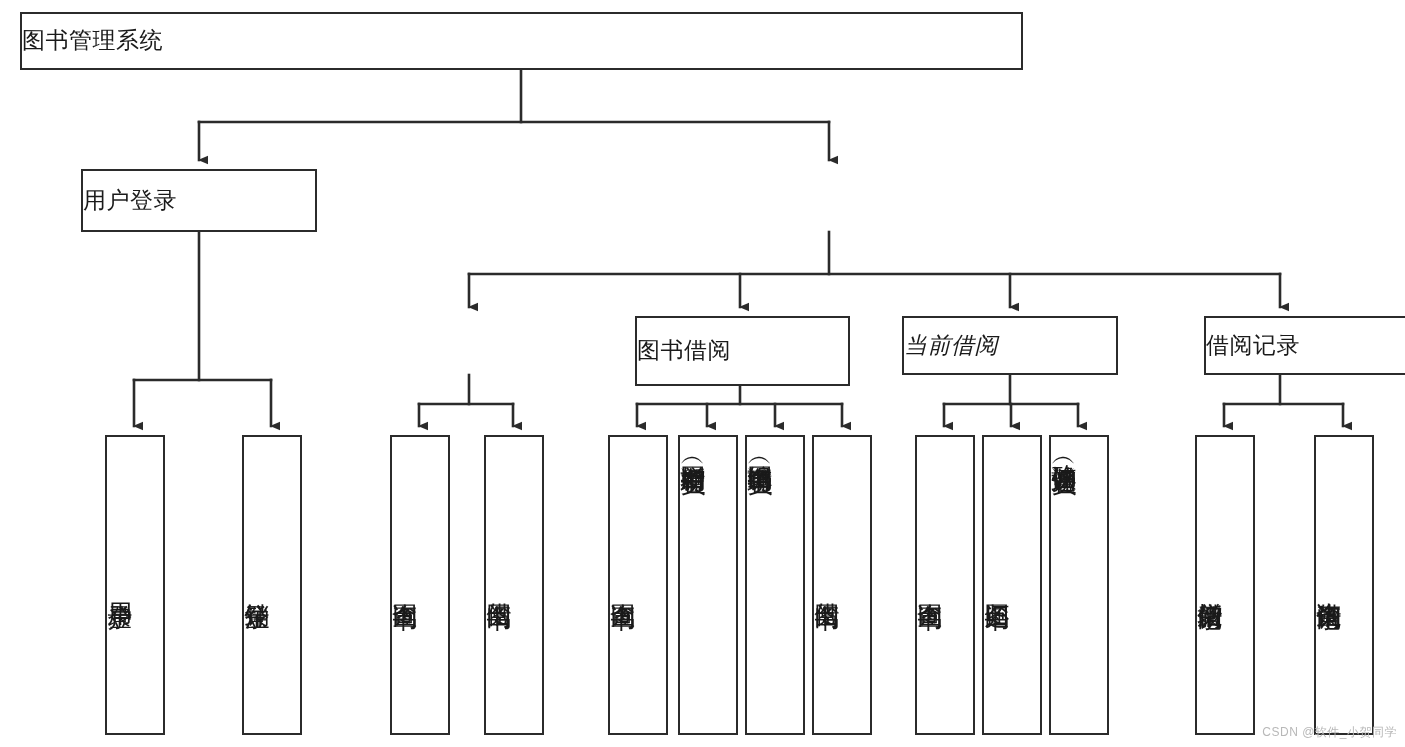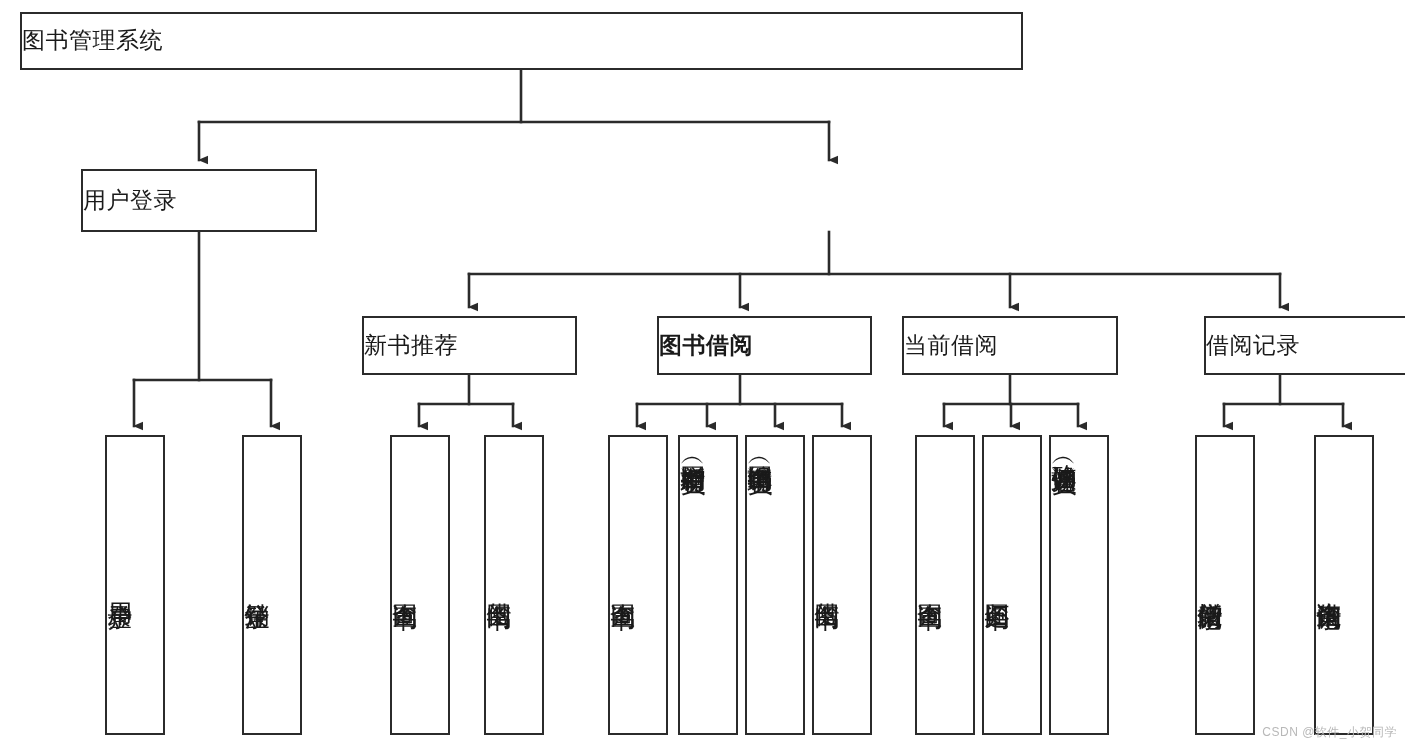--- a/index.html
+++ b/index.html
@@ -132,29 +132,26 @@
 
   <div class="node h" style="left:20px; top:12px; width:1003px; height:58px;">
     <span class="label">图书管理系统</span>
   </div>
 
   <div class="node h" style="left:81px; top:169px; width:236px; height:63px;">
     <span class="label">用户登录</span>
   </div>
 
 
-  <div class="node h" style="left:362px; top:316px; width:215px; height:59px;">
-    <span class="label">新书推荐</span>
-  </div>
-
-  <div class="node h" style="left:657px; top:316px; width:215px; height:59px;font-weight:bold;">
+
+  <div class="node h" style="left:635px; top:316px; width:215px; height:70px;">
     <span class="label">图书借阅</span>
   </div>
 
-  <div class="node h" style="left:902px; top:316px; width:216px; height:59px;">
+  <div class="node h" style="left:902px; top:316px; width:216px; height:59px;font-style:italic;">
     <span class="label">当前借阅</span>
   </div>
 
   <div class="node h" style="left:1204px; top:316px; width:216px; height:59px;">
     <span class="label">借阅记录</span>
   </div>
 
   <div class="node v centered" style="left:105px; top:435px; width:60px; height:300px;">
     <span class="label">用户登录</span>
   </div>

